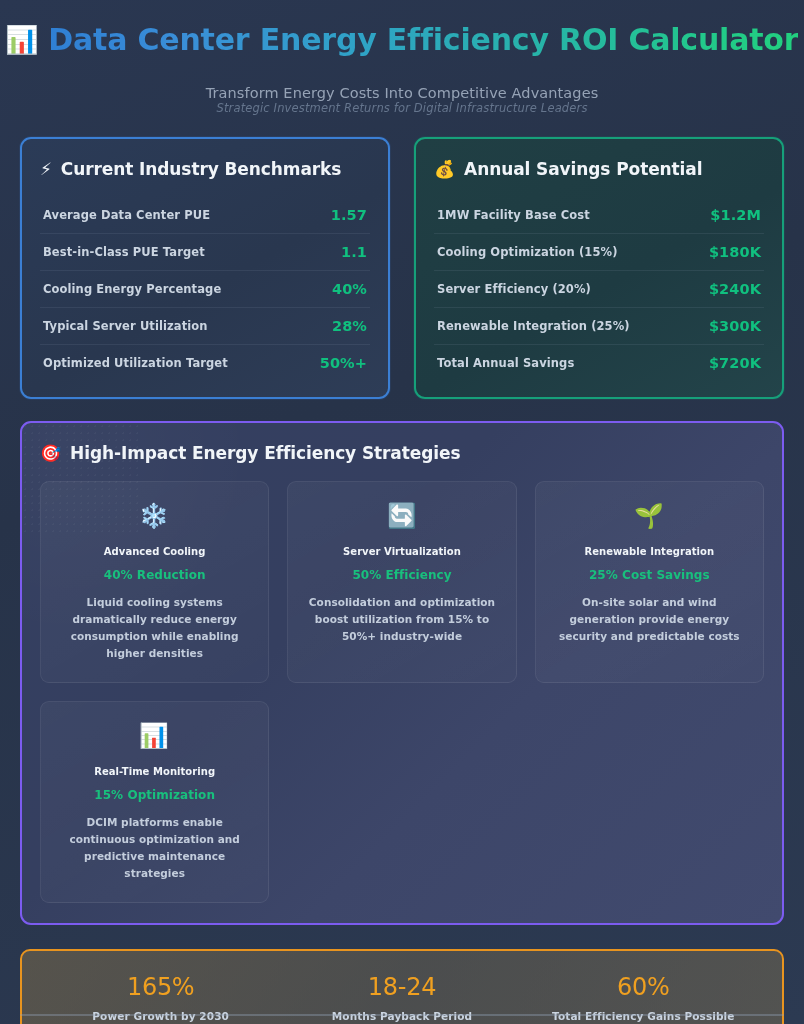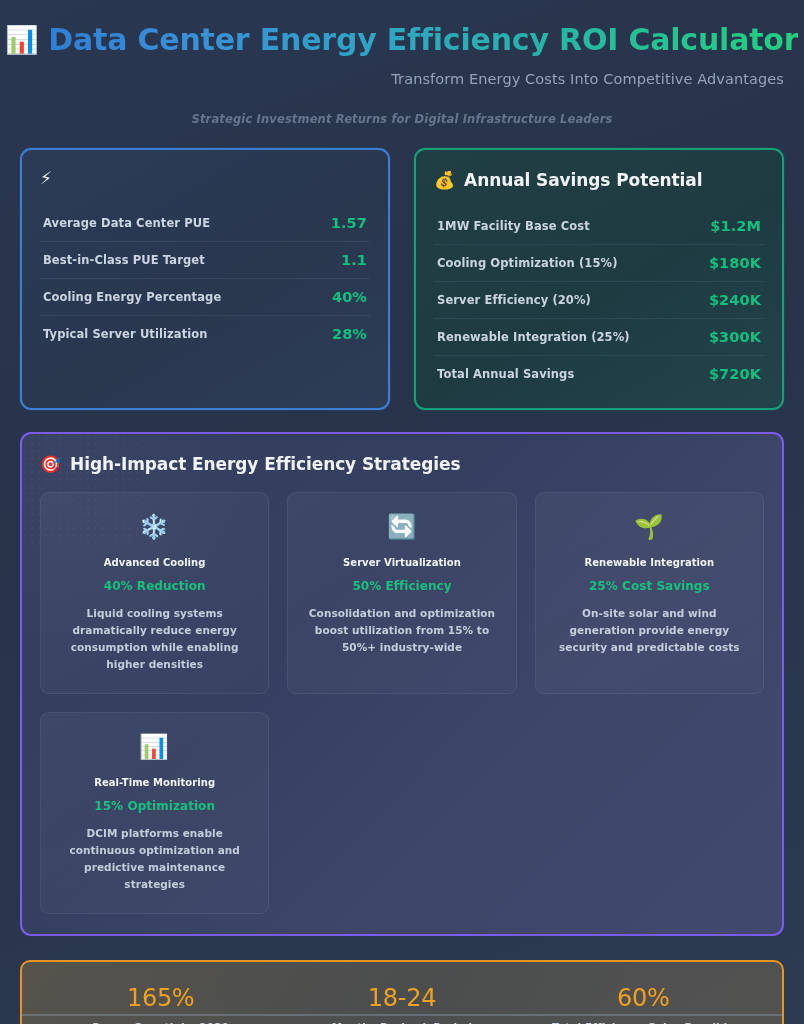--- a/index.html
+++ b/index.html
@@ -52,32 +52,31 @@
     letter-spacing: -0.2px;
     background: linear-gradient(90deg, #2f7fd4 0%, #3a8fd8 18%, #2fa3c6 42%, #27b4a8 66%, #22c98a 88%, #22d07f 100%);
     -webkit-background-clip: text;
     background-clip: text;
     -webkit-text-fill-color: transparent;
     color: #2fa3c6;
     white-space: nowrap;
   }
 
   .subtitle {
-    margin-top: 9px;
+    margin-top: 23px;
     font-size: 14.5px;
     color: #96a3b6;
     letter-spacing: 0.1px;
-    text-align: right;
   }
 
   .tagline {
-    margin-top: 25px;
+    margin-top: 0;
     font-size: 11.5px;
     font-style: italic;
-    font-weight: bold;
+    font-weight: normal;
     color: #65758d;
     letter-spacing: 0.15px;
   }
 
   
   .top-grid {
     display: flex;
     gap: 24px;
     margin-top: 22px;
   }
@@ -263,37 +262,42 @@
     </div>
     <div class="subtitle">Transform Energy Costs Into Competitive Advantages</div>
     <div class="tagline">Strategic Investment Returns for Digital Infrastructure Leaders</div>
   </div>
 
   <div class="top-grid">
 
     <div class="panel benchmarks">
       <div class="panel-title">
         <span class="p-icon">⚡</span>
+        <span>Current Industry Benchmarks</span>
       </div>
 
       <div class="metric-row">
         <span class="metric-label">Average Data Center PUE</span>
         <span class="metric-value">1.57</span>
       </div>
       <div class="metric-row">
         <span class="metric-label">Best-in-Class PUE Target</span>
         <span class="metric-value">1.1</span>
       </div>
       <div class="metric-row">
         <span class="metric-label">Cooling Energy Percentage</span>
         <span class="metric-value">40%</span>
       </div>
       <div class="metric-row">
         <span class="metric-label">Typical Server Utilization</span>
         <span class="metric-value">28%</span>
+      </div>
+      <div class="metric-row">
+        <span class="metric-label">Optimized Utilization Target</span>
+        <span class="metric-value">50%+</span>
       </div>
     </div>
 
     <div class="panel savings">
       <div class="panel-title">
         <span class="p-icon">💰</span>
         <span>Annual Savings Potential</span>
       </div>
 
       <div class="metric-row">

